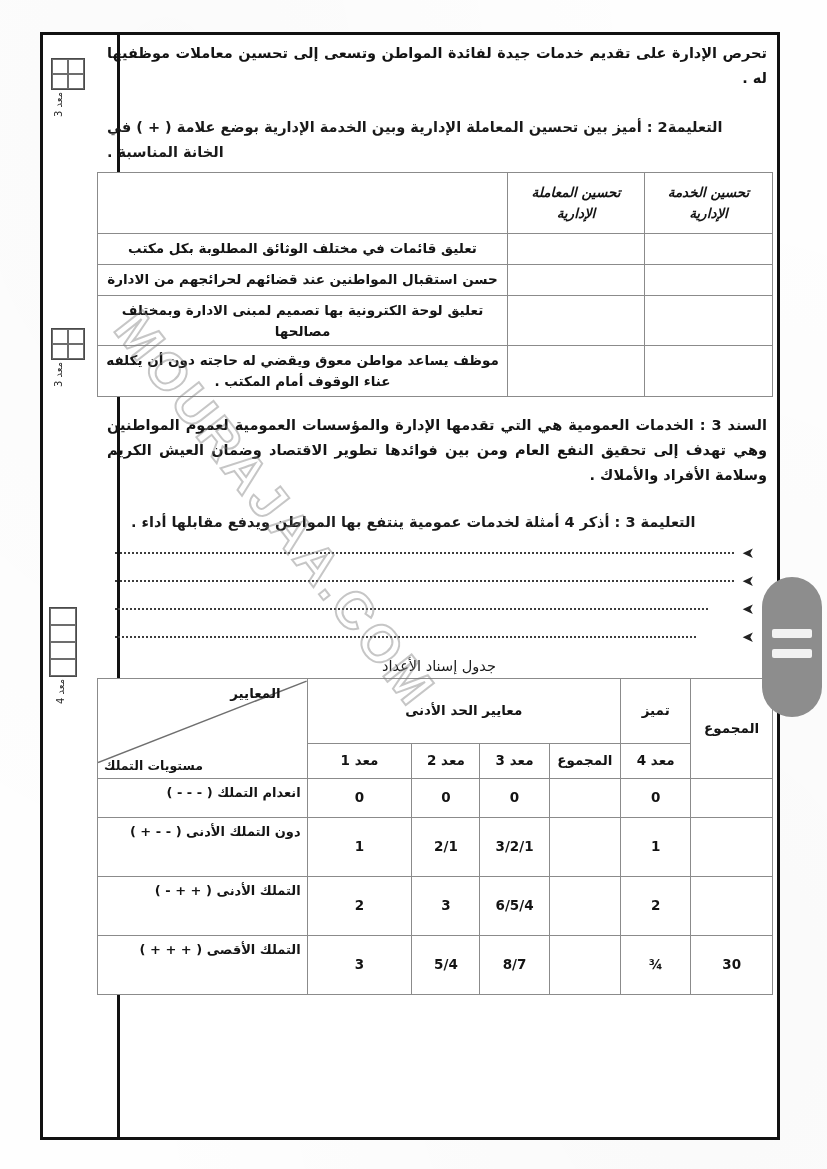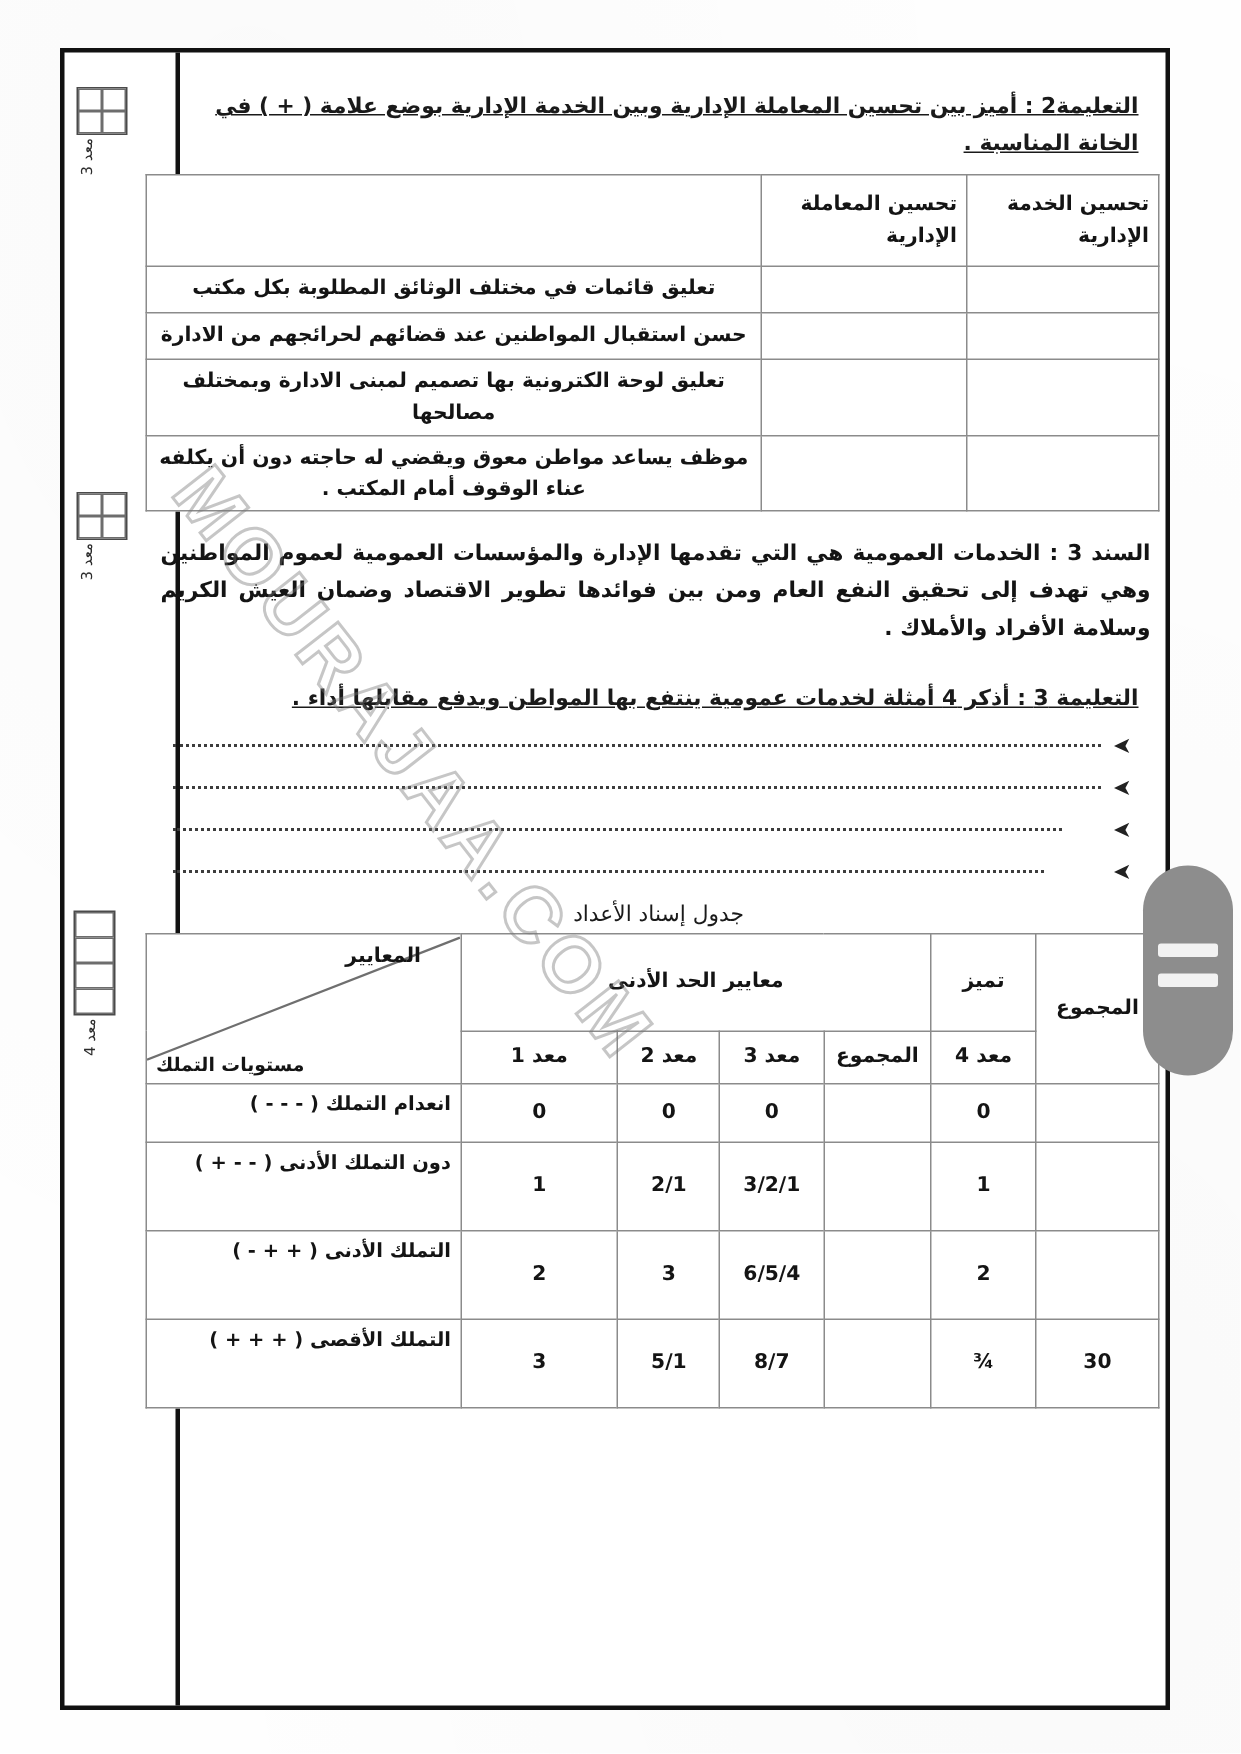--- a/index.html
+++ b/index.html
@@ -94,40 +94,40 @@
     text-align:justify;
     color:#141414;
     font-weight:600;
   }
   .lead{ padding:6px 10px 0 6px; }
 
   .instr{
     font-size:14.5px;line-height:1.75;font-weight:600;
     padding:0 18px 0 6px;
   }
-  .instr-right{ text-align:right;text-decoration:underline; }
+  .instr-right{ text-align:left; }
 
   
   table{
     border-collapse:collapse;
     width:100%;
     background:#fff;
   }
   table td,table th{
     border:1px solid #8b8b8b;
     padding:4px 6px;
     font-size:13.5px;
     font-weight:600;
     color:#141414;
     vertical-align:top;
     line-height:1.55;
   }
   .t-mark{ margin:6px 4px 0 4px; }
   .t-mark td{ height:22px; }
-  .t-mark .hdr{ text-align:right;vertical-align:middle;height:52px; }
+  .t-mark .hdr{ text-align:center;vertical-align:middle;height:52px;font-style:italic; }
   .t-mark .stmt{ text-align:center; }
   .t-mark col.c-a{ width:128px; }
   .t-mark col.c-b{ width:137px; }
 
   
   .answers{ margin:10px 22px 0 14px; }
   .ans-row{
     display:flex;align-items:center;gap:8px;
     margin-bottom:13px;
   }
@@ -249,20 +249,21 @@
         <div class="cell"></div>
         <div class="cell"></div>
       </div>
       <div class="mlabel">معد 4</div>
     </div>
 
   </div>
 
   <div class="body-col">
 
+    <div class="para lead">تحرص الإدارة على تقديم خدمات جيدة لفائدة المواطن وتسعى إلى تحسين معاملات موظفيها له .</div>
 
     <div style="height:24px"></div>
 
     <div class="instr instr-right">التعليمة2 : أميز بين تحسين المعاملة الإدارية وبين الخدمة الإدارية بوضع علامة ( + ) في الخانة المناسبة .</div>
 
     <table class="t-mark">
       <colgroup>
           <col class="c-a">
           <col class="c-b">
           <col>
@@ -381,21 +382,21 @@
           <td>6/5/4</td>
           <td>3</td>
           <td>2</td>
           <td class="lv">التملك الأدنى      ( + + - )</td>
         </tr>
         <tr class="data tall">
           <td>30</td>
           <td>¾</td>
           <td></td>
           <td>8/7</td>
-          <td>5/1</td>
+          <td>5/4</td>
           <td>3</td>
           <td class="lv">التملك الأقصى   ( + + + )</td>
         </tr>
       </tbody>
     </table>
 
   </div>
 
   <div class="watermark">MOURAJAA.COM</div>
 

